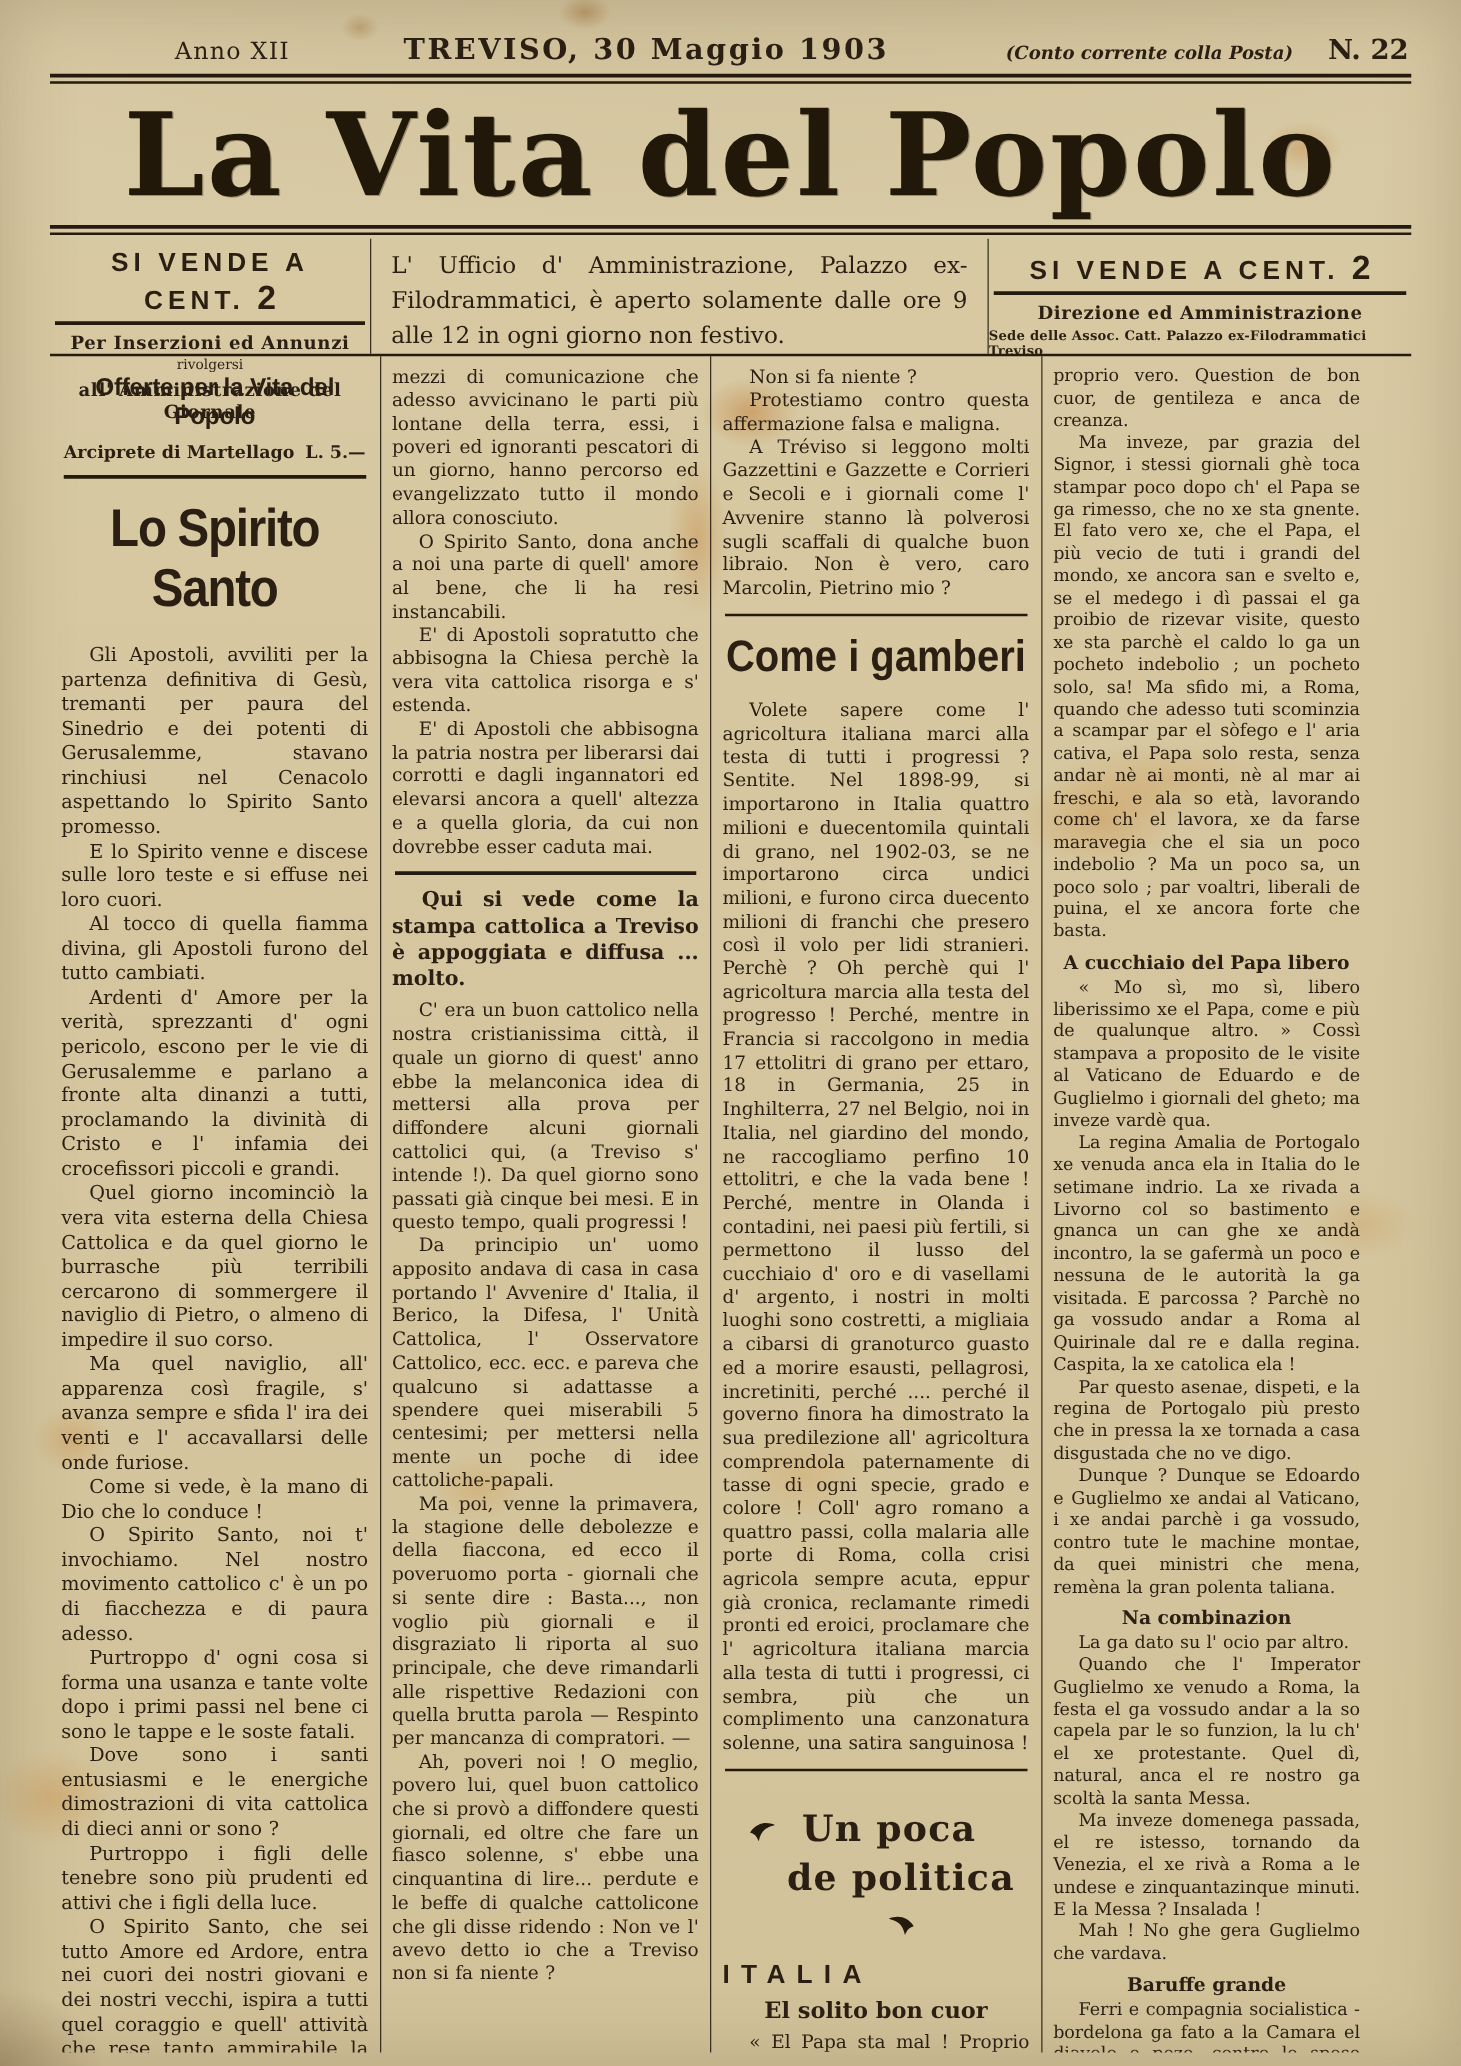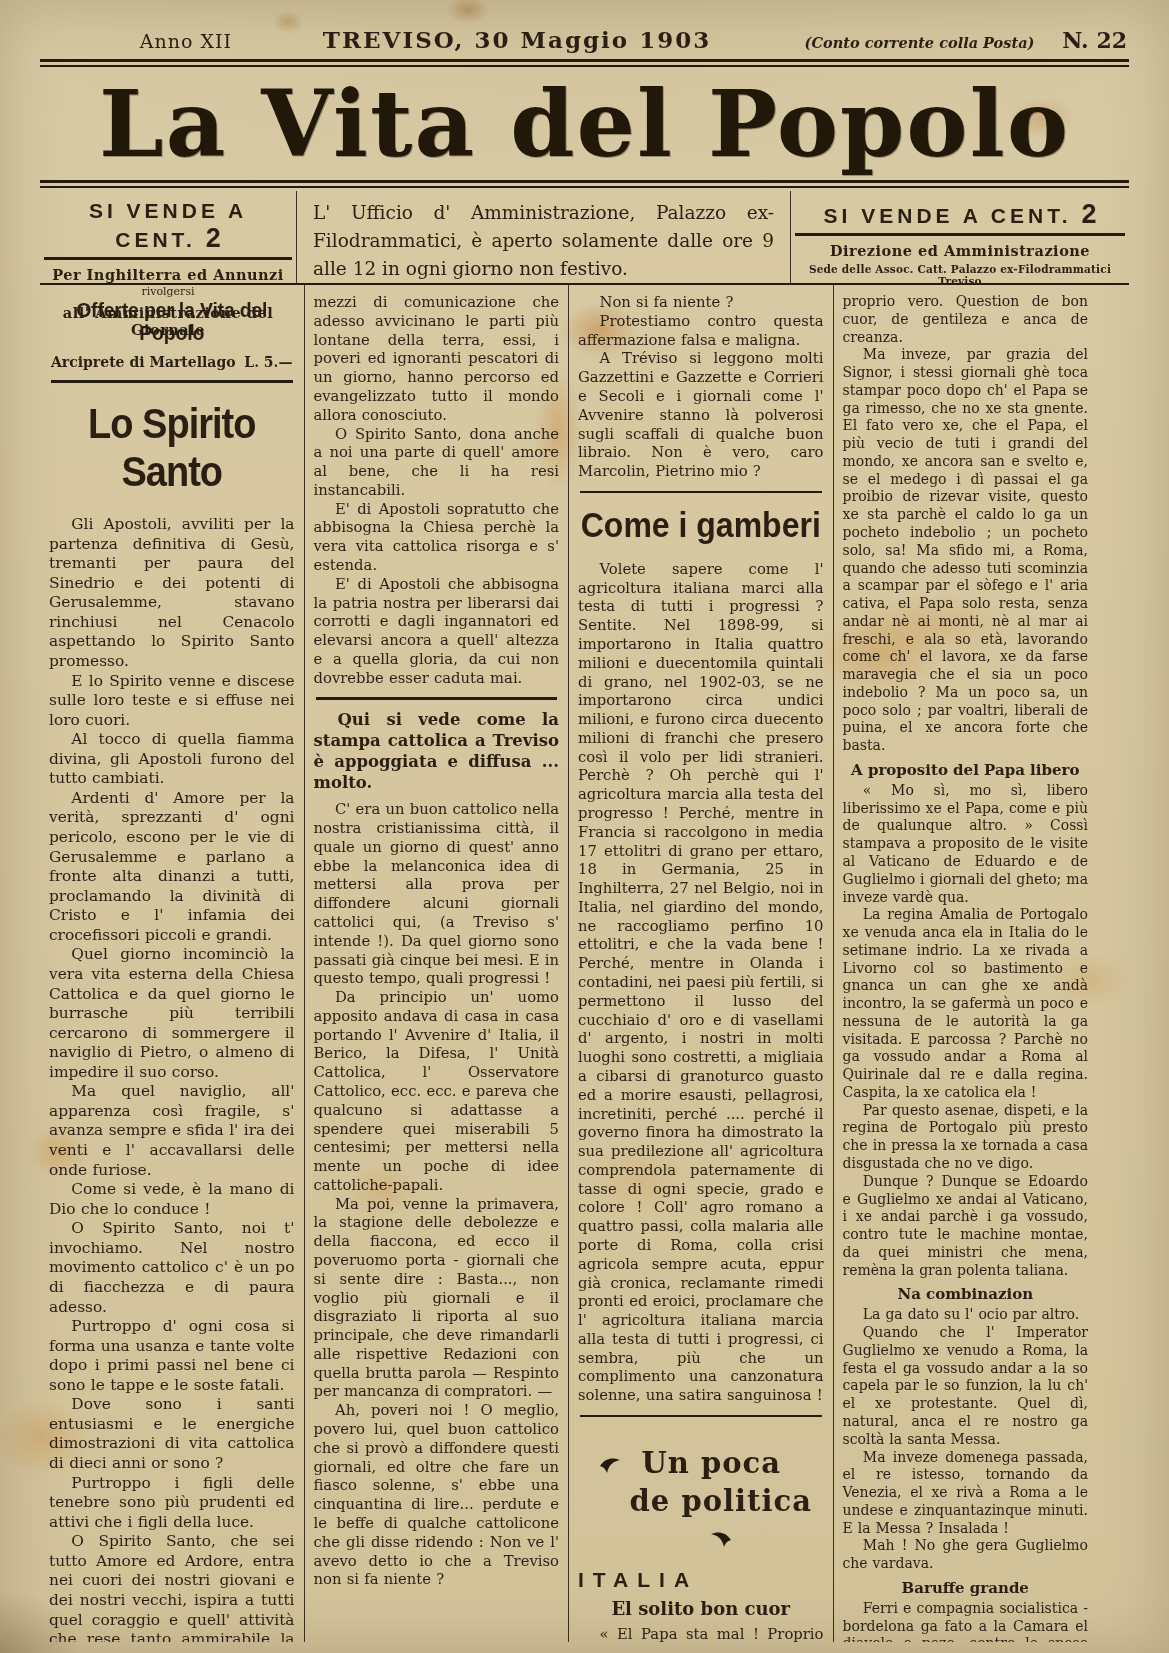--- a/index.html
+++ b/index.html
@@ -40,21 +40,21 @@
   .infobar{display:flex;margin:3px 40px 0 40px;border-bottom:2px solid #241b0e;height:92px;}
   .ib-left{width:256px;border-right:1.5px solid #3a2f1f;padding-top:4px;}
   .ib-center{flex:1;border-right:1.5px solid #3a2f1f;padding:6px 16px 0 16px;}
   .ib-center p{margin:2px 0 0 0;font-size:18.5px;line-height:1.5;text-align:justify;}
   .ib-right{width:338px;padding-top:4px;}
   .price{font-family:"Liberation Sans",sans-serif;font-weight:bold;font-size:21px;letter-spacing:4px;
     text-align:center;border-bottom:3px solid #241b0e;padding:4px 4px 3px 4px;margin:0 4px;}
   .pv{font-size:27px;letter-spacing:0;}
   .ib-bold{font-weight:bold;font-size:14.5px;text-align:center;margin-top:6px;letter-spacing:.5px;}
   .ib-small{font-size:11px;text-align:center;margin-top:2px;}
-  .ib-tiny{font-weight:bold;font-size:10.5px;text-align:center;margin-top:4px;letter-spacing:.2px;}
+  .ib-tiny{font-weight:bold;font-size:10.5px;margin-top:4px;letter-spacing:.2px;}
   
   .cols{display:flex;margin:0 72px 0 40px;height:1357px;}
   .col{flex:1;padding:8px 9px 0 9px;overflow:hidden;}
   .col + .col{border-left:1.5px solid #3a2f1f;}
   .para{margin:0;font-size:14.8px;line-height:1.27;text-align:justify;text-indent:1.45em;word-spacing:.5px;}
   .col1 .para{font-size:15.4px;}
   .col4 .para{font-size:14px;}
   .noindent{text-indent:0;}
   .hr{border:none;border-top:2.5px solid #241b0e;margin:10px 2px;}
   .hr.thick{border-top-width:3.5px;}
@@ -91,21 +91,21 @@
   <h1 class="masthead">La Vita del Popolo</h1>
 
   <div class="drule"></div>
 
   <div class="infobar">
     <div class="ib-left">
       <div class="price">
         <span>SI VENDE A CENT.</span>
         <span class="pv">2</span>
       </div>
-      <div class="ib-bold">Per Inghilterra ed Annunzi</div>
+      <div class="ib-bold">Per Inserzioni ed Annunzi</div>
       <div class="ib-small">rivolgersi</div>
       <div class="ib-bold">all' Amministrazione del Giornale</div>
     </div>
     <div class="ib-center">
       <p>L' Ufficio d' Amministrazione, Palazzo ex-Filodrammatici, è aperto solamente dalle ore 9 alle 12 in ogni giorno non festivo.</p>
     </div>
     <div class="ib-right">
       <div class="price">
         <span>SI VENDE A CENT.</span>
         <span class="pv">2</span>
@@ -176,21 +176,21 @@
         </div>
         <div class="italia">ITALIA</div>
         <div class="subhead">El solito bon cuor</div>
       </div>
       <p class="para">« El Papa sta mal ! Proprio mal dasseno ! El medego Laponi ga proibio de moverse, de far un passo... Poareto, el xe fruà L. » Ste parole ga scrito i dì passai qualche folio liberal de Roma, e soto le righe se vede quanta vogia che i gavaria che fusse</p>
     </div>
 
     <div class="col col4">
       <p class="para noindent">proprio vero. Question de bon cuor, de gentileza e anca de creanza.</p>
       <p class="para">Ma inveze, par grazia del Signor, i stessi giornali ghè toca stampar poco dopo ch' el Papa se ga rimesso, che no xe sta gnente. El fato vero xe, che el Papa, el più vecio de tuti i grandi del mondo, xe ancora san e svelto e, se el medego i dì passai el ga proibio de rizevar visite, questo xe sta parchè el caldo lo ga un pocheto indebolio ; un pocheto solo, sa! Ma sfido mi, a Roma, quando che adesso tuti scominzia a scampar par el sòfego e l' aria cativa, el Papa solo resta, senza andar nè ai monti, nè al mar ai freschi, e ala so età, lavorando come ch' el lavora, xe da farse maravegia che el sia un poco indebolio ? Ma un poco sa, un poco solo ; par voaltri, liberali de puina, el xe ancora forte che basta.</p>
-      <div class="subhead">A proposito del Papa libero</div>
+      <div class="subhead">A cucchiaio del Papa libero</div>
       <p class="para">« Mo sì, mo sì, libero liberissimo xe el Papa, come e più de qualunque altro. » Cossì stampava a proposito de le visite al Vaticano de Eduardo e de Guglielmo i giornali del gheto; ma inveze vardè qua.</p>
       <p class="para">La regina Amalia de Portogalo xe venuda anca ela in Italia do le setimane indrio. La xe rivada a Livorno col so bastimento e gnanca un can ghe xe andà incontro, la se gafermà un poco e nessuna de le autorità la ga visitada. E parcossa ? Parchè no ga vossudo andar a Roma al Quirinale dal re e dalla regina. Caspita, la xe catolica ela !</p>
       <p class="para">Par questo asenae, dispeti, e la regina de Portogalo più presto che in pressa la xe tornada a casa disgustada che no ve digo.</p>
       <p class="para">Dunque ? Dunque se Edoardo e Guglielmo xe andai al Vaticano, i xe andai parchè i ga vossudo, contro tute le machine montae, da quei ministri che mena, remèna la gran polenta taliana.</p>
       <div class="subhead">Na combinazion</div>
       <p class="para">La ga dato su l' ocio par altro.</p>
       <p class="para">Quando che l' Imperator Guglielmo xe venudo a Roma, la festa el ga vossudo andar a la so capela par le so funzion, la lu ch' el xe protestante. Quel dì, natural, anca el re nostro ga scoltà la santa Messa.</p>
       <p class="para">Ma inveze domenega passada, el re istesso, tornando da Venezia, el xe rivà a Roma a le undese e zinquantazinque minuti. E la Messa ? Insalada !</p>
       <p class="para">Mah ! No ghe gera Guglielmo che vardava.</p>
       <div class="subhead">Baruffe grande</div>

